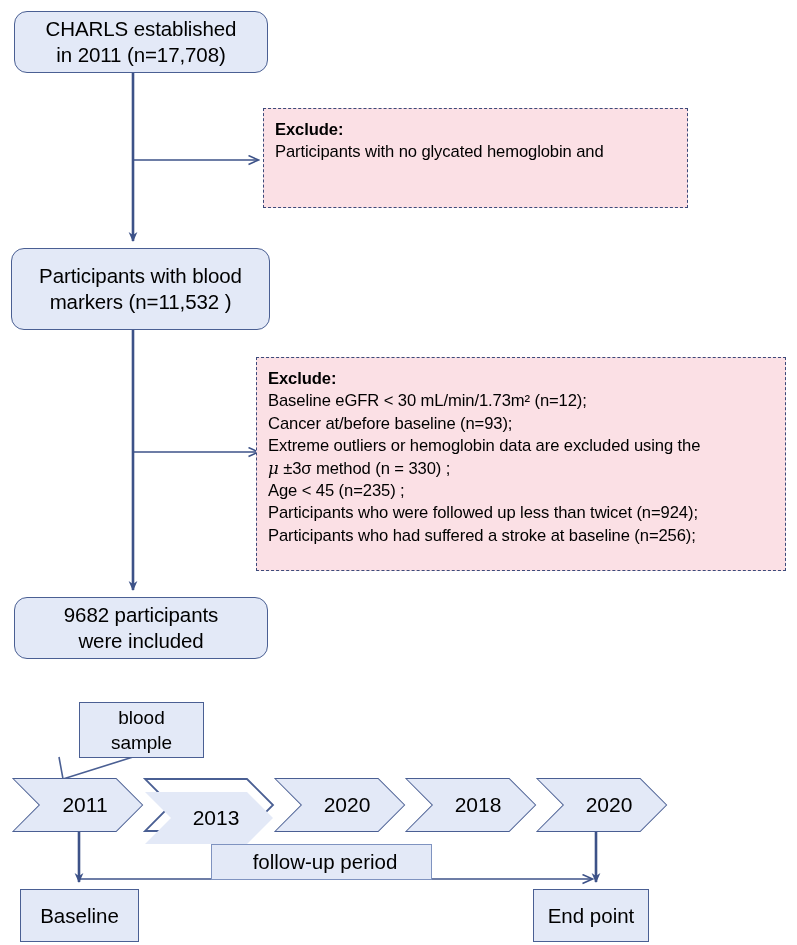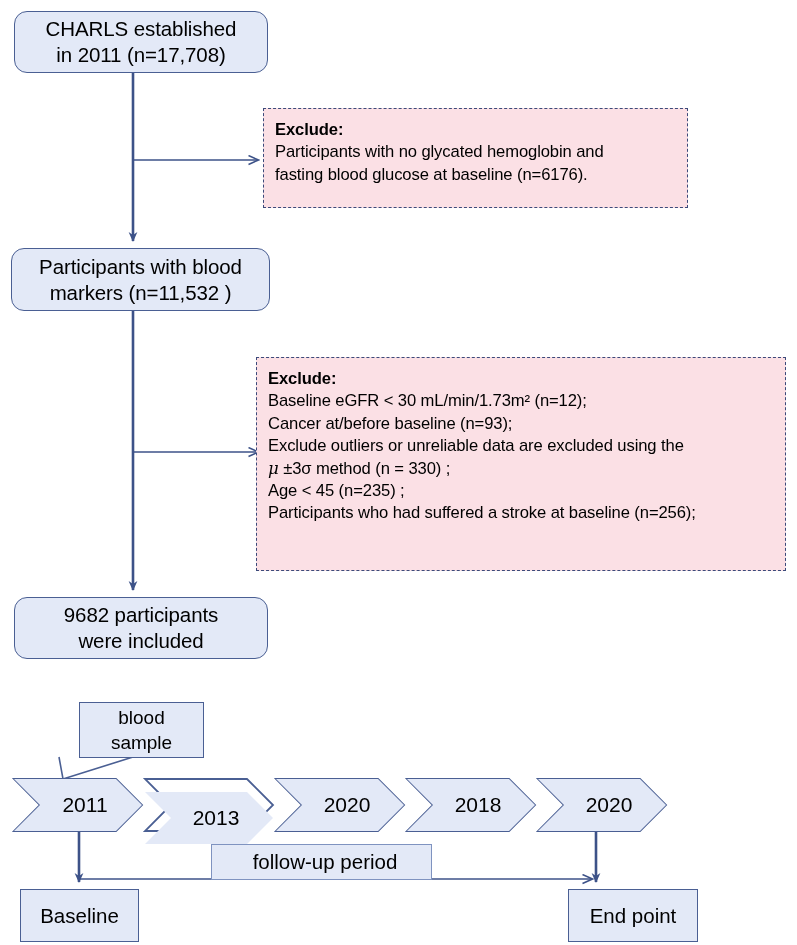--- a/index.html
+++ b/index.html
@@ -169,47 +169,47 @@
     </g>
   </svg>
 
   <div class="flowbox" style="left:14px;  top:11px;  width:254px; height:62px;">
     <div>
       <span>CHARLS established</span>
       <span>in 2011  (n=17,708)</span>
     </div>
   </div>
 
-  <div class="flowbox" style="left:11px; top:248px; width:259px; height:63px;">
+  <div class="flowbox" style="left:11px; top:248px; width:259px; height:82px;">
     <div>
       <span>Participants with blood</span>
       <span>markers (n=11,532 )</span>
     </div>
   </div>
 
   <div class="flowbox" style="left:14px; top:597px; width:254px; height:62px;">
     <div>
       <span>9682 participants</span>
       <span>were included</span>
     </div>
   </div>
 
   <div class="excludebox" style="left:263px; top:108px; width:425px; height:100px;">
     <span class="ex-title">Exclude:</span>
     <span class="ex-line">Participants with no glycated hemoglobin and</span>
-    <span class="ex-line">fasting blood glucose at baseline (n=6176).</span>
   </div>
 
   <div class="excludebox" style="left:256px; top:357px; width:530px; height:214px;">
     <span class="ex-title">Exclude:</span>
     <span class="ex-line">Baseline eGFR &lt; 30 mL/min/1.73m² (n=12);</span>
     <span class="ex-line">Cancer at/before baseline (n=93);</span>
-    <span class="ex-line">Exclude outliers or unreliable data are excluded using the</span>
+    <span class="ex-line">Extreme outliers or hemoglobin data are excluded using the</span>
     <span class="ex-line"><span class="mu">μ</span><span> ±3σ method (n = 330) ;</span></span>
     <span class="ex-line">Age &lt; 45 (n=235) ;</span>
+    <span class="ex-line">Participants who were followed up less than twicet (n=924);</span>
     <span class="ex-line">Participants who had suffered a stroke at baseline (n=256);</span>
   </div>
 
   <div class="callout" style="left:57px; top:702px; width:125px; height:56px;margin-left:22px;">
     <span>blood</span>
     <span>sample</span>
   </div>
 
   <div class="chevron" style="left:14px;  width:128px;">
     <span class="chevron-label">2011</span>
@@ -227,17 +227,17 @@
     <span class="chevron-label">2020</span>
   </div>
 
   <div class="labelbox" style="left:211px; top:844px; width:221px; height:36px;">
     <span>follow-up period</span>
   </div>
 
   <div class="rectbox" style="left:20px; top:889px; width:119px; height:53px;">
     <span>Baseline</span>
   </div>
-  <div class="rectbox" style="left:533px; top:889px; width:130px; height:53px;margin-left:35px;">
+  <div class="rectbox" style="left:533px; top:889px; width:116px; height:53px;">
     <span>End point</span>
   </div>
 
 </div>
 
 </body></html>

